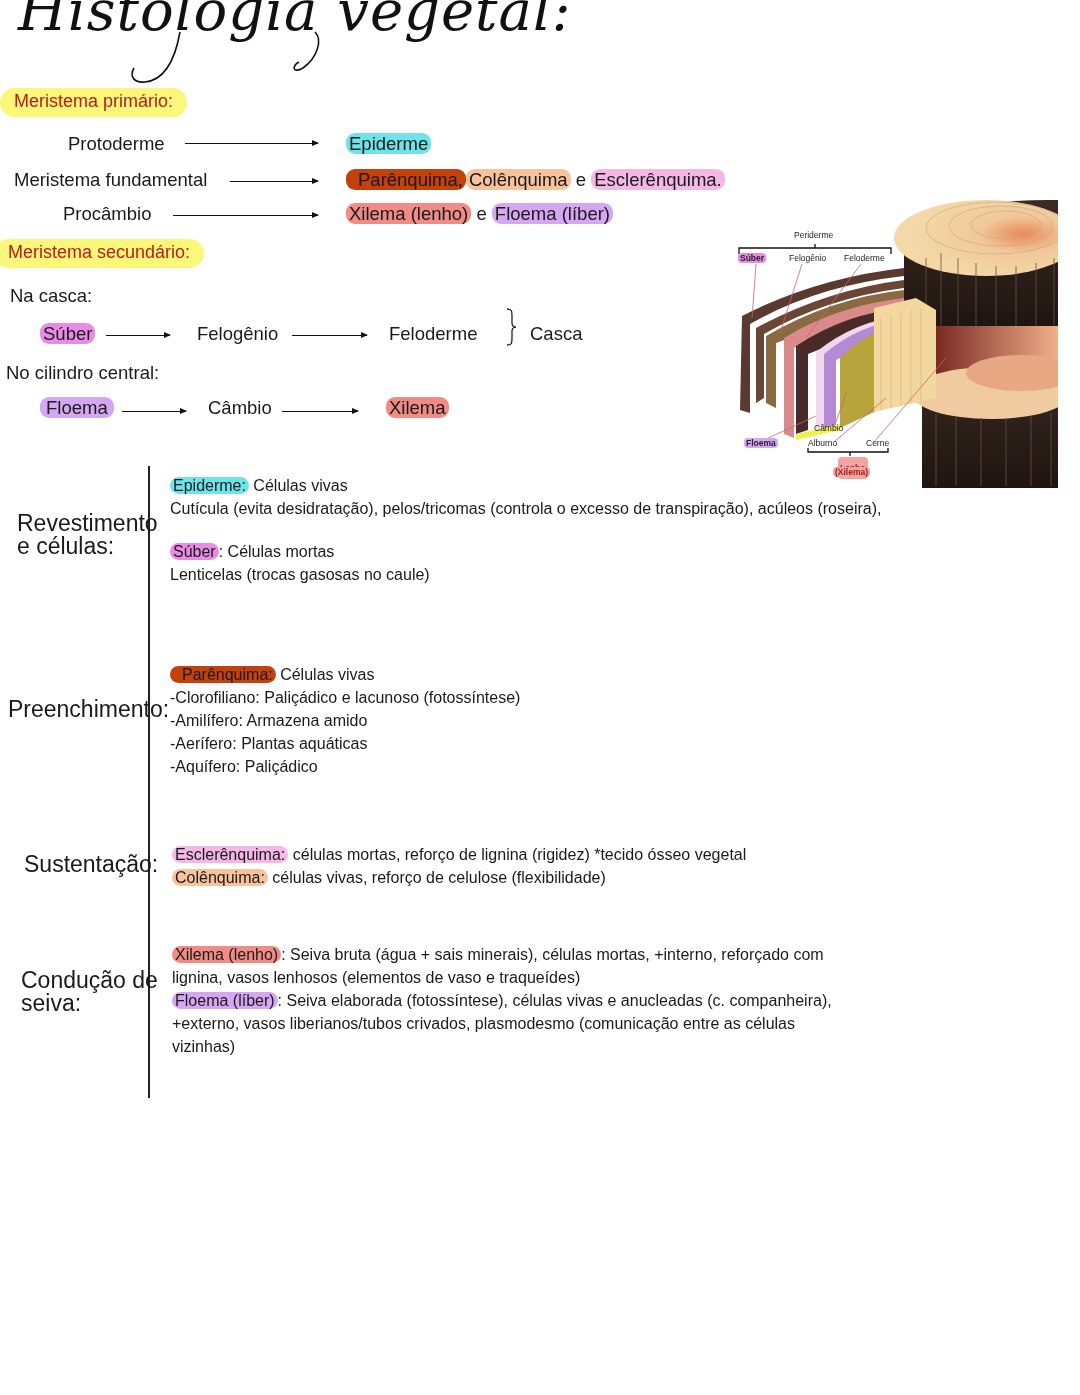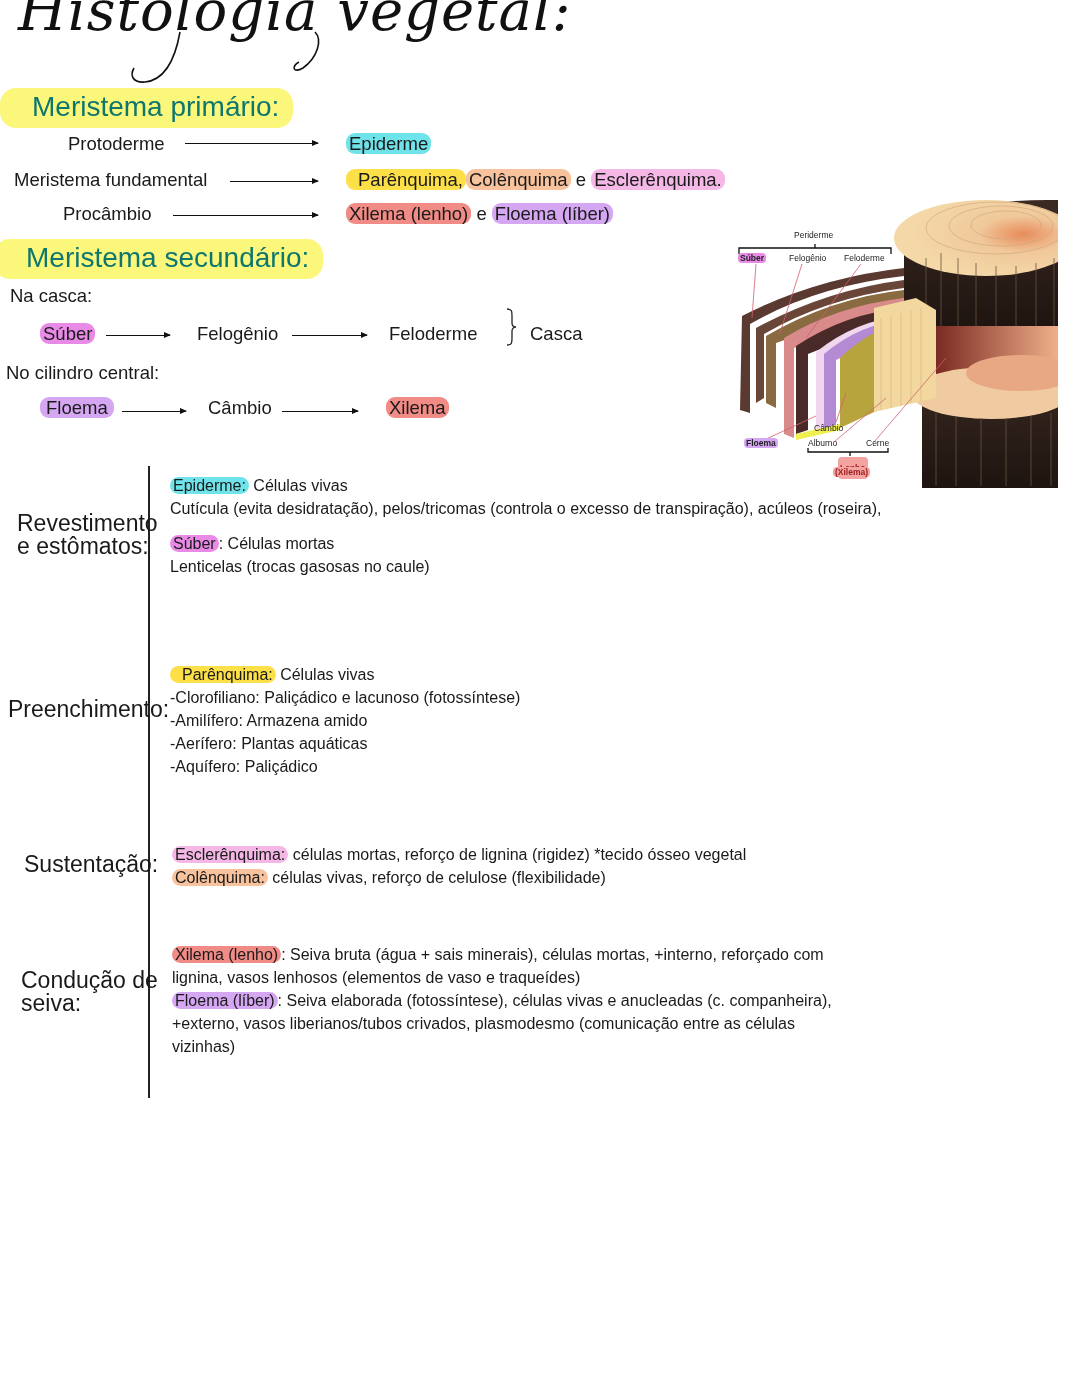--- a/index.html
+++ b/index.html
@@ -7,27 +7,27 @@
     width: 1080px; height: 1395px; position: relative; overflow: hidden;
     font-family: "Liberation Sans", sans-serif; color: #1a1a1a;
   }
   .abs { position: absolute; white-space: nowrap; }
   .title {
     left: 18px; top: -22px; font-family: "DejaVu Serif", serif; font-style: italic;
     font-size: 56px; color: #111; letter-spacing: 1px;
   }
   .title-swash { position: absolute; left: 120px; top: 30px; }
   .hl-heading {
-    background: #fbf77a; border-radius: 16px; padding: 3px 14px 5px 32px;
-    font-size: 28px; color: #0f766e;
+    background: #fbf77a; border-radius: 16px; padding: 3px 14px 5px 14px;
+    font-size: 18px; color: #b91c1c;
   }
   .t18 { font-size: 18.5px; }
   .hl { border-radius: 9px; padding: 0 3px; }
   .hl-cyan { background: #6fe3ea; }
-  .hl-green { background: #fde047; padding-left: 12px; }
+  .hl-green { background: #c2410c; padding-left: 12px; }
   .hl-orange { background: #f7c29c; }
   .hl-pink { background: #f4b7e6; }
   .hl-red { background: #f08b86; }
   .hl-purple { background: #d5a6f2; }
   .hl-magenta { background: #e88ae6; }
   .arrow { position: absolute; height: 1px; background: #111; }
   .arrow::after {
     content: ""; position: absolute; right: -1px; top: -3px;
     border-left: 7px solid #111; border-top: 3.5px solid transparent; border-bottom: 3.5px solid transparent;
   }
@@ -193,26 +193,26 @@
   <div class="dlabel" style="left:72px;top:240px">Alburno</div>
   <div class="dlabel" style="left:130px;top:240px">Cerne</div>
   <div class="dlabel b" style="left:102px;top:259px;color:#a02020;background:#f4a4a0;border-radius:4px;padding:6px 2px">Lenho</div>
   <div class="dlabel b" style="left:97px;top:269px;color:#a02020;background:#f4a4a0;border-radius:4px;padding:0 2px">(Xilema)</div>
 </div>
 
 <div class="vline"></div>
 
 <div class="side-label" style="left:17px;top:512px">
   <div>Revestimento</div>
-  <div>e estômatos:</div>
+  <div>e células:</div>
 </div>
 <div class="block" style="top:474px">
   <p><span class="hl hl-cyan">Epiderme:</span><span> Células vivas</span></p>
   <p>Cutícula (evita desidratação), pelos/tricomas (controla o excesso de transpiração), acúleos (roseira),</p>
-  <p style="margin-top:12px"><span class="hl hl-magenta">Súber</span><span>: Células mortas</span></p>
+  <p style="margin-top:20px"><span class="hl hl-magenta">Súber</span><span>: Células mortas</span></p>
   <p>Lenticelas (trocas gasosas no caule)</p>
 </div>
 
 <div class="side-label" style="left:8px;top:698px">
   <div>Preenchimento:</div>
 </div>
 <div class="block" style="top:663px">
   <p><span class="hl hl-green">Parênquima:</span><span> Células vivas</span></p>
   <p>-Clorofiliano: Paliçádico e lacunoso (fotossíntese)</p>
   <p>-Amilífero: Armazena amido</p>

